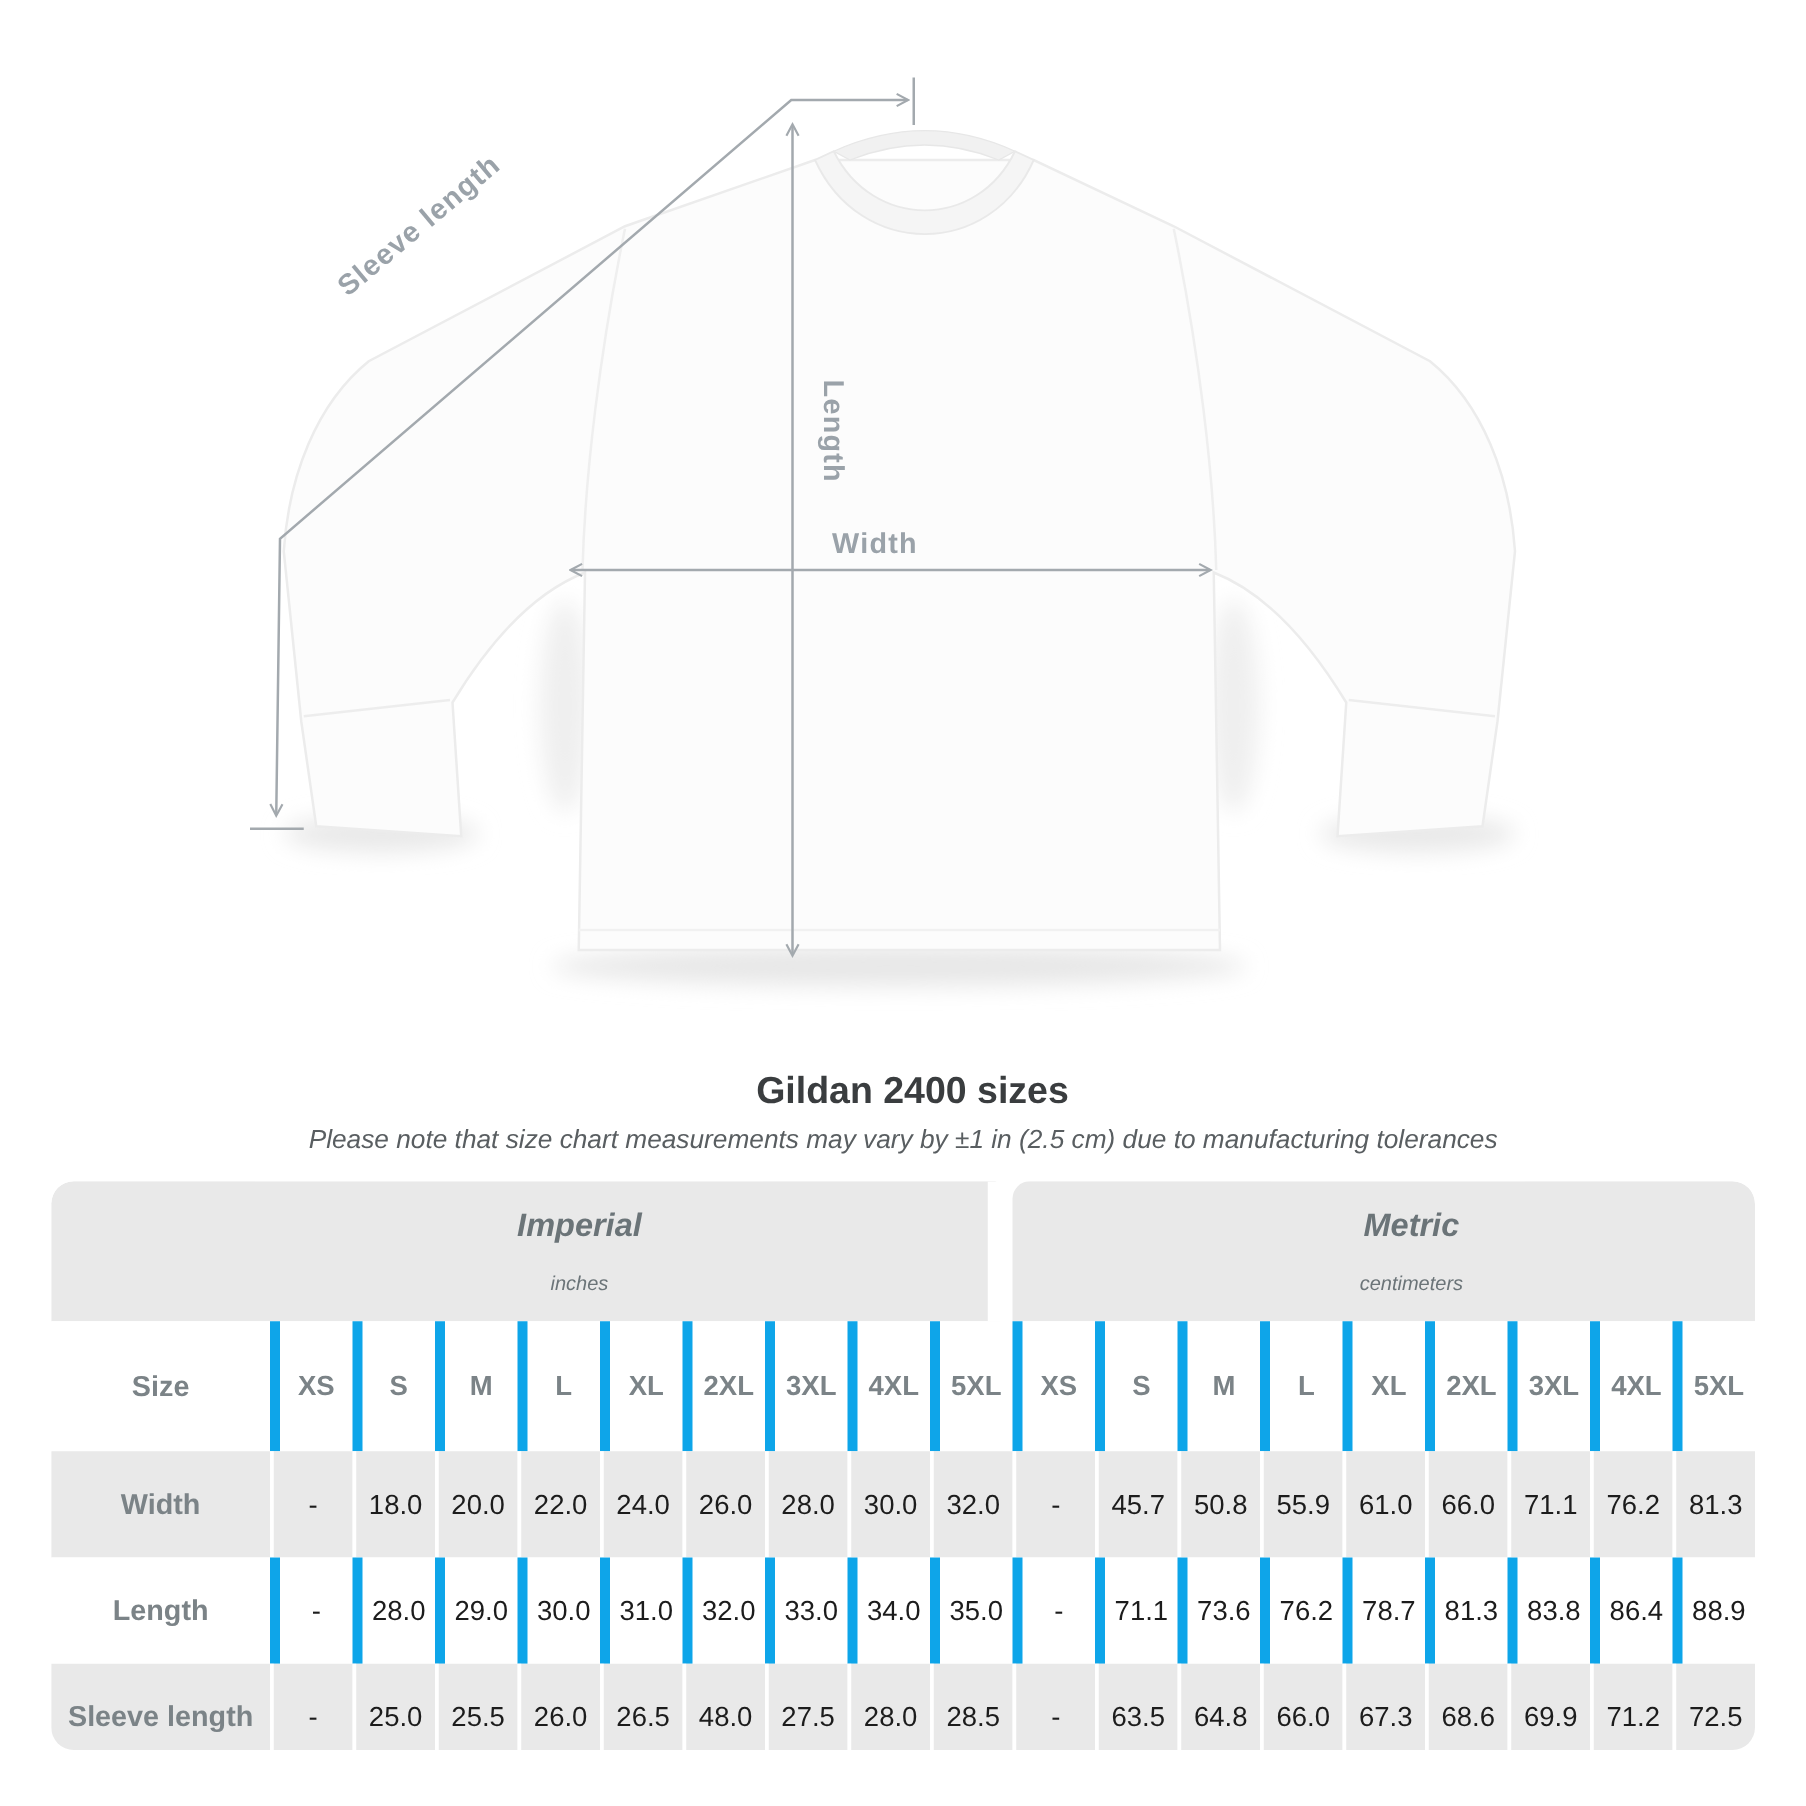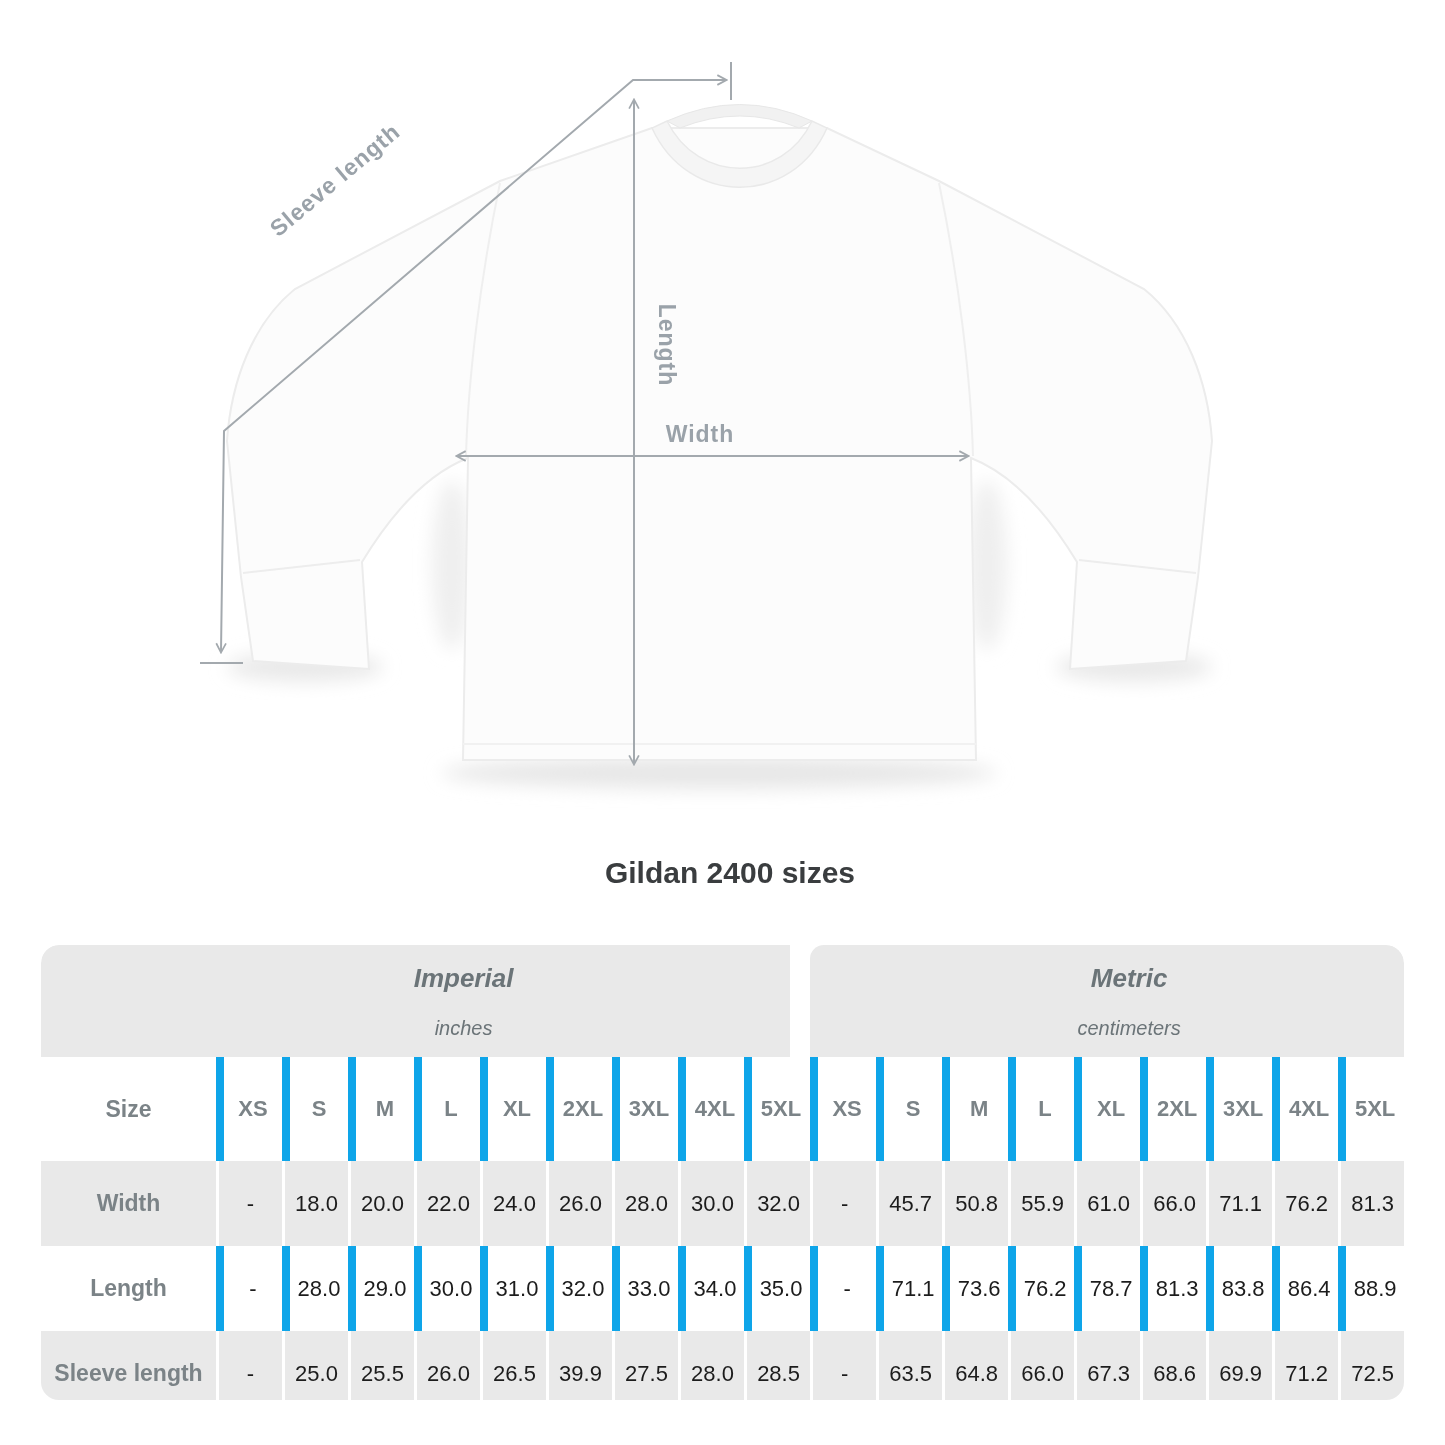--- a/index.html
+++ b/index.html
@@ -33,21 +33,21 @@
     table-layout: fixed; border-collapse: separate; border-spacing: 0;
     width: 1363px; height: 455px;
   }
   col.c-size { width: 175px; }
   col.c-val  { width: 66px; }
 
   tr.band-row th { height: 112px; vertical-align: middle; text-align: center; background: #e9e9e9; }
   th.band-l { border-radius: 18px 14px 0 0; border-right: 20px solid #ffffff; padding-left: 96px; }
   th.band-r { border-radius: 14px 18px 0 0; padding-left: 44px; }
   .band-title { font-size: 26px; font-weight: bold; font-style: italic; color: #6b7478; }
-  .band-sub   { margin-top: 23px; font-size: 20px; font-style: italic; color: #6b7478; }
+  .band-sub   { margin-top: 23px; font-size: 16px; font-style: italic; color: #6b7478; }
 
   tr.size-row  { height: 104px; }
   tr.data-row  { height: 85px; }
 
   th, td { text-align: center; vertical-align: middle; font-weight: normal; }
 
   tr.r-white th, tr.r-white td { background: #ffffff; border-left: 8px solid #0ea5e9; }
   tr.r-gray  th, tr.r-gray  td { background: #e9e9e9; border-left: 3px solid #ffffff; }
   tr.r-white .first, tr.r-gray .first { border-left: none; }
 
@@ -100,20 +100,21 @@
     </g>
 
     <text class="meas-label" transform="translate(340,186) rotate(-40)" text-anchor="middle">Sleeve length</text>
     <text class="meas-label" transform="translate(659,345) rotate(90)" text-anchor="middle">Length</text>
     <text class="meas-label" x="700" y="442" text-anchor="middle">Width</text>
   </svg>
 </div>
 
 <div id="title-block">
   <div id="chart-title">Gildan 2400 sizes</div>
+  <div id="chart-subtitle">Please note that size chart measurements may vary by ±1 in (2.5 cm) due to manufacturing tolerances</div>
 </div>
 
 <div id="table-wrap">
 <table id="size-table">
   <colgroup>
     <col class="c-size">
     <col class="c-val">
         <col class="c-val">
         <col class="c-val">
         <col class="c-val">
@@ -211,21 +212,21 @@
     <td class="val">88.9</td>
   </tr>
 
   <tr class="data-row r-gray">
     <td class="lbl first">Sleeve length</td>
     <td class="val">-</td>
     <td class="val">25.0</td>
     <td class="val">25.5</td>
     <td class="val">26.0</td>
     <td class="val">26.5</td>
-    <td class="val">39.9</td>
+    <td class="val">48.0</td>
     <td class="val">27.5</td>
     <td class="val">28.0</td>
     <td class="val">28.5</td>
     <td class="val">-</td>
     <td class="val">63.5</td>
     <td class="val">64.8</td>
     <td class="val">66.0</td>
     <td class="val">67.3</td>
     <td class="val">68.6</td>
     <td class="val">69.9</td>

